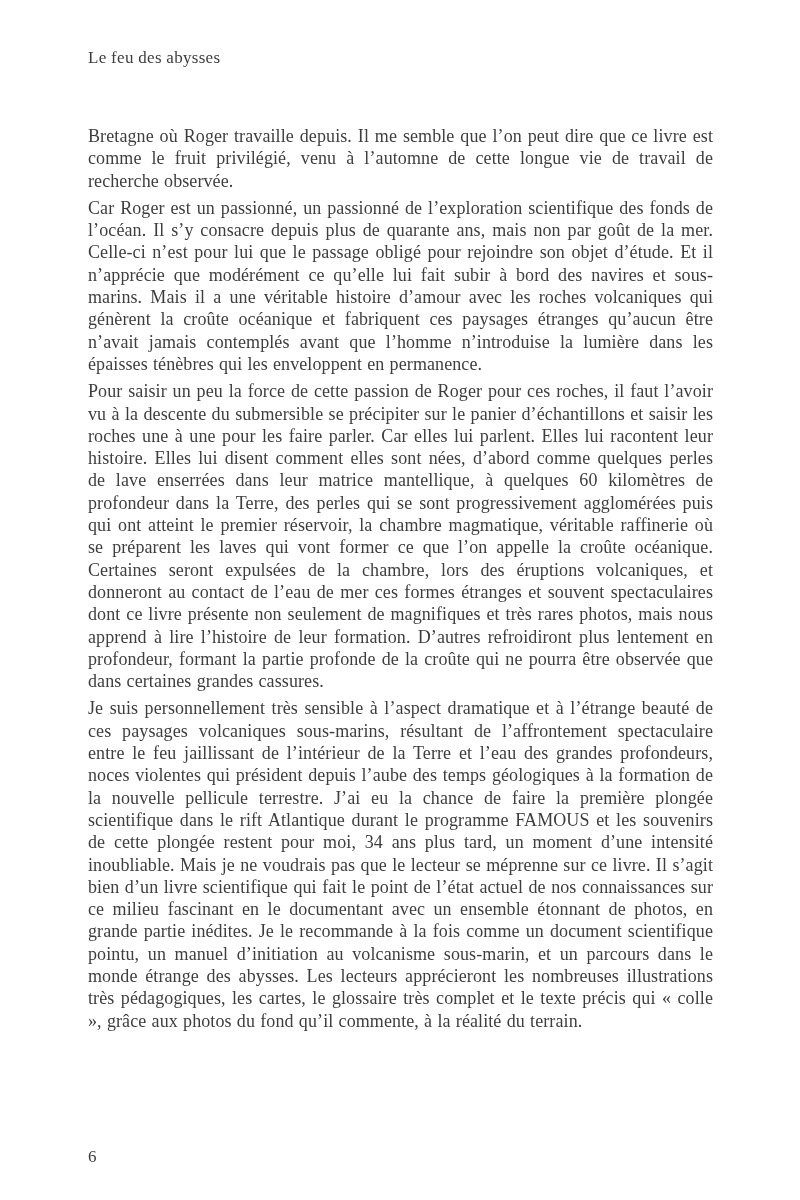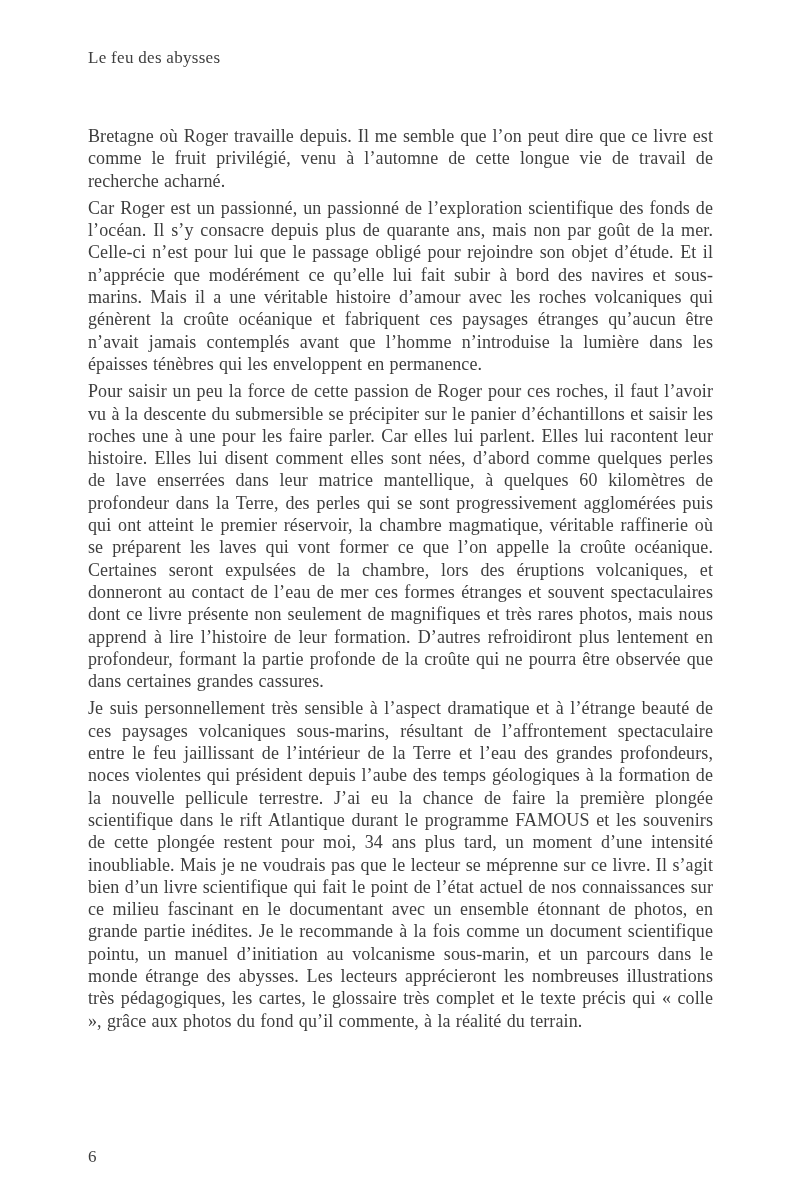--- a/index.html
+++ b/index.html
@@ -50,21 +50,21 @@
   }
 </style>
 </head>
 <body>
 
 <div class="page">
 
   <div class="running-header">Le feu des abysses</div>
 
   <div class="body-text">
-    <p>Bretagne où Roger travaille depuis. Il me semble que l’on peut dire que ce livre est comme le fruit privilégié, venu à l’automne de cette longue vie de travail de recherche acharné.</p>
+    <p>Bretagne où Roger travaille depuis. Il me semble que l’on peut dire que ce livre est comme le fruit privilégié, venu à l’automne de cette longue vie de travail de recherche observée.</p>
     <p>Car Roger est un passionné, un passionné de l’exploration scientifique des fonds de l’océan. Il s’y consacre depuis plus de quarante ans, mais non par goût de la mer. Celle-ci n’est pour lui que le passage obligé pour rejoindre son objet d’étude. Et il n’apprécie que modérément ce qu’elle lui fait subir à bord des navires et sous-marins. Mais il a une véritable histoire d’amour avec les roches volcaniques qui génèrent la croûte océanique et fabriquent ces paysages étranges qu’aucun être n’avait jamais contemplés avant que l’homme n’introduise la lumière dans les épaisses ténèbres qui les enveloppent en permanence.</p>
     <p>Pour saisir un peu la force de cette passion de Roger pour ces roches, il faut l’avoir vu à la descente du submersible se précipiter sur le panier d’échantillons et saisir les roches une à une pour les faire parler. Car elles lui parlent. Elles lui racontent leur histoire. Elles lui disent comment elles sont nées, d’abord comme quelques perles de lave enserrées dans leur matrice mantellique, à quelques 60 kilomètres de profondeur dans la Terre, des perles qui se sont progressivement agglomérées puis qui ont atteint le premier réservoir, la chambre magmatique, véritable raffinerie où se préparent les laves qui vont former ce que l’on appelle la croûte océanique. Certaines seront expulsées de la chambre, lors des éruptions volcaniques, et donneront au contact de l’eau de mer ces formes étranges et souvent spectaculaires dont ce livre présente non seulement de magnifiques et très rares photos, mais nous apprend à lire l’histoire de leur formation. D’autres refroidiront plus lentement en profondeur, formant la partie profonde de la croûte qui ne pourra être observée que dans certaines grandes cassures.</p>
     <p>Je suis personnellement très sensible à l’aspect dramatique et à l’étrange beauté de ces paysages volcaniques sous-marins, résultant de l’affrontement spectaculaire entre le feu jaillissant de l’intérieur de la Terre et l’eau des grandes profondeurs, noces violentes qui président depuis l’aube des temps géologiques à la formation de la nouvelle pellicule terrestre. J’ai eu la chance de faire la première plongée scientifique dans le rift Atlantique durant le programme FAMOUS et les souvenirs de cette plongée restent pour moi, 34 ans plus tard, un moment d’une intensité inoubliable. Mais je ne voudrais pas que le lecteur se méprenne sur ce livre. Il s’agit bien d’un livre scientifique qui fait le point de l’état actuel de nos connaissances sur ce milieu fascinant en le documentant avec un ensemble étonnant de photos, en grande partie inédites. Je le recommande à la fois comme un document scientifique pointu, un manuel d’initiation au volcanisme sous-marin, et un parcours dans le monde étrange des abysses. Les lecteurs apprécieront les nombreuses illustrations très pédagogiques, les cartes, le glossaire très complet et le texte précis qui « colle », grâce aux photos du fond qu’il commente, à la réalité du terrain.</p>
   </div>
 
   <div class="page-number">6</div>
 
 </div>
 
 </body></html>

